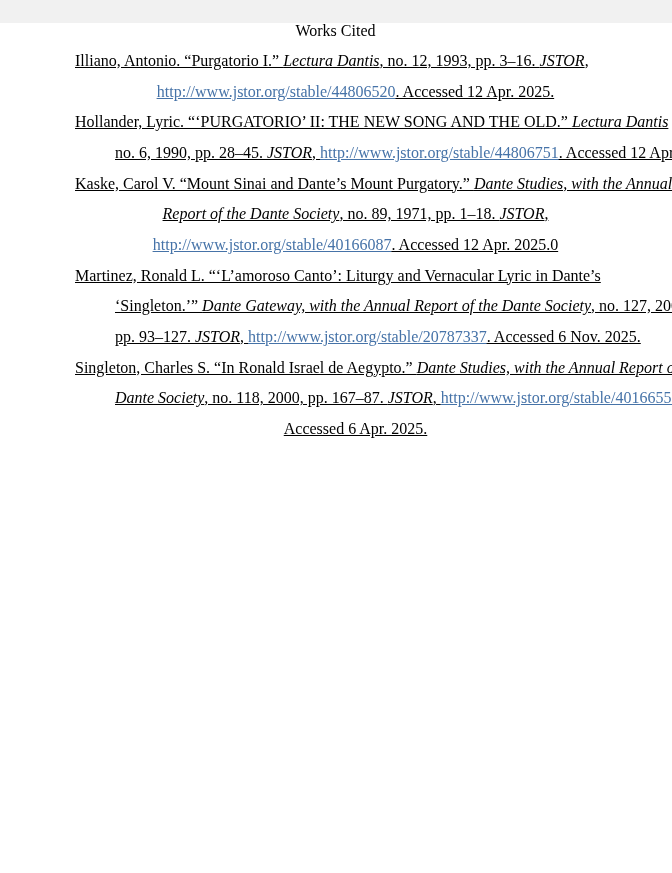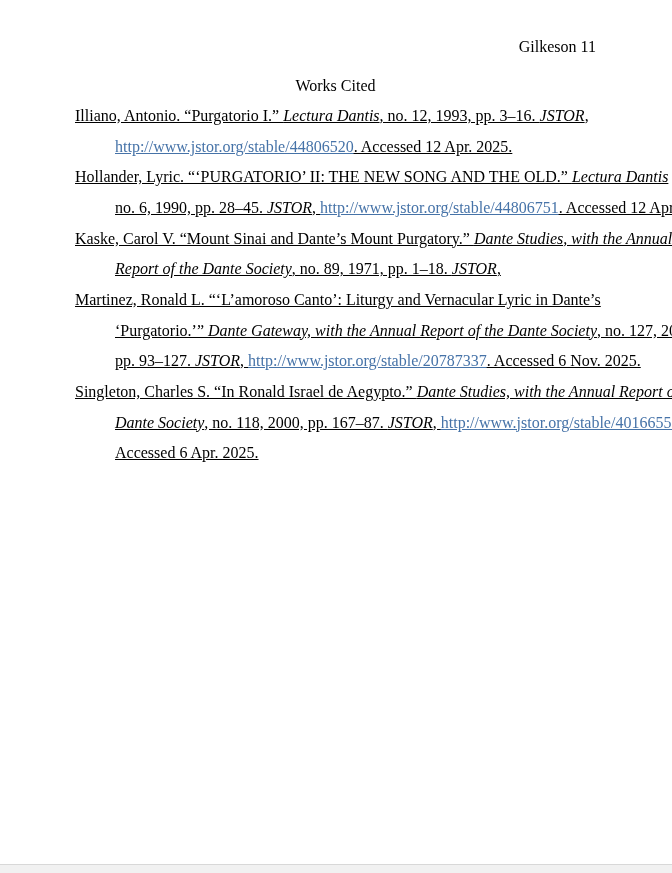--- a/index.html
+++ b/index.html
@@ -39,50 +39,51 @@
     margin-top: 7px;
     font-size: 16px;
   }
   .line {
     line-height: 30.66px;
     white-space: pre;
     text-decoration: underline;
   }
   .line.indent {
     padding-left: 40px;
+    text-align: center;
   }
   .italic { font-style: italic; }
   a.link {
     color: var(--link-color, #4673a8);
     text-decoration: underline;
     cursor: pointer;
   }
 </style>
 </head>
 <body>
 
 <div class="page">
-  <div class="header-line">Gilkeson 11</div>
   <div class="doc-title">Works Cited</div>
   <div class="citations">
       <div class="citation">
         <div class="line"><span>Illiano, Antonio. “Purgatorio I.” </span><span class="italic">Lectura Dantis</span><span>, no. 12, 1993, pp. 3–16. </span><span class="italic">JSTOR</span><span>,</span></div>
         <div class="line indent"><a class="link" href="#">http://www.jstor.org/stable/44806520</a><span>. Accessed 12 Apr. 2025.</span></div>
       </div>
       <div class="citation">
         <div class="line"><span>Hollander, Lyric. “‘PURGATORIO’ II: THE NEW SONG AND THE OLD.” </span><span class="italic">Lectura Dantis</span></div>
         <div class="line indent"><span>no. 6, 1990, pp. 28–45. </span><span class="italic">JSTOR</span><span>, </span><a class="link" href="#">http://www.jstor.org/stable/44806751</a><span>. Accessed 12 Apr.</span></div>
       </div>
       <div class="citation">
         <div class="line"><span>Kaske, Carol V. “Mount Sinai and Dante’s Mount Purgatory.” </span><span class="italic">Dante Studies, with the Annual</span></div>
         <div class="line indent"><span class="italic">Report of the Dante Society</span><span>, no. 89, 1971, pp. 1–18. </span><span class="italic">JSTOR</span><span>,</span></div>
+        <div class="line indent"><a class="link" href="#">http://www.jstor.org/stable/40166087</a><span>. Accessed 12 Apr. 2025.0</span></div>
       </div>
       <div class="citation">
         <div class="line"><span>Martinez, Ronald L. “‘L’amoroso Canto’: Liturgy and Vernacular Lyric in Dante’s</span></div>
-        <div class="line indent"><span>‘Purgatorio.’” </span><span class="italic">Dante Gateway, with the Annual Report of the Dante Society</span><span>, no. 127, 2009,</span></div>
+        <div class="line indent"><span>‘Singleton.’” </span><span class="italic">Dante Gateway, with the Annual Report of the Dante Society</span><span>, no. 127, 2009,</span></div>
         <div class="line indent"><span>pp. 93–127. </span><span class="italic">JSTOR</span><span>, </span><a class="link" href="#">http://www.jstor.org/stable/20787337</a><span>. Accessed 6 Nov. 2025.</span></div>
       </div>
       <div class="citation">
         <div class="line"><span>Singleton, Charles S. “In Ronald Israel de Aegypto.” </span><span class="italic">Dante Studies, with the Annual Report of the</span></div>
         <div class="line indent"><span class="italic">Dante Society</span><span>, no. 118, 2000, pp. 167–87. </span><span class="italic">JSTOR</span><span>, </span><a class="link" href="#">http://www.jstor.org/stable/40166558</a></div>
         <div class="line indent"><span>Accessed 6 Apr. 2025.</span></div>
       </div>
     </div>
 </div>
 <div class="page-gap"></div>

